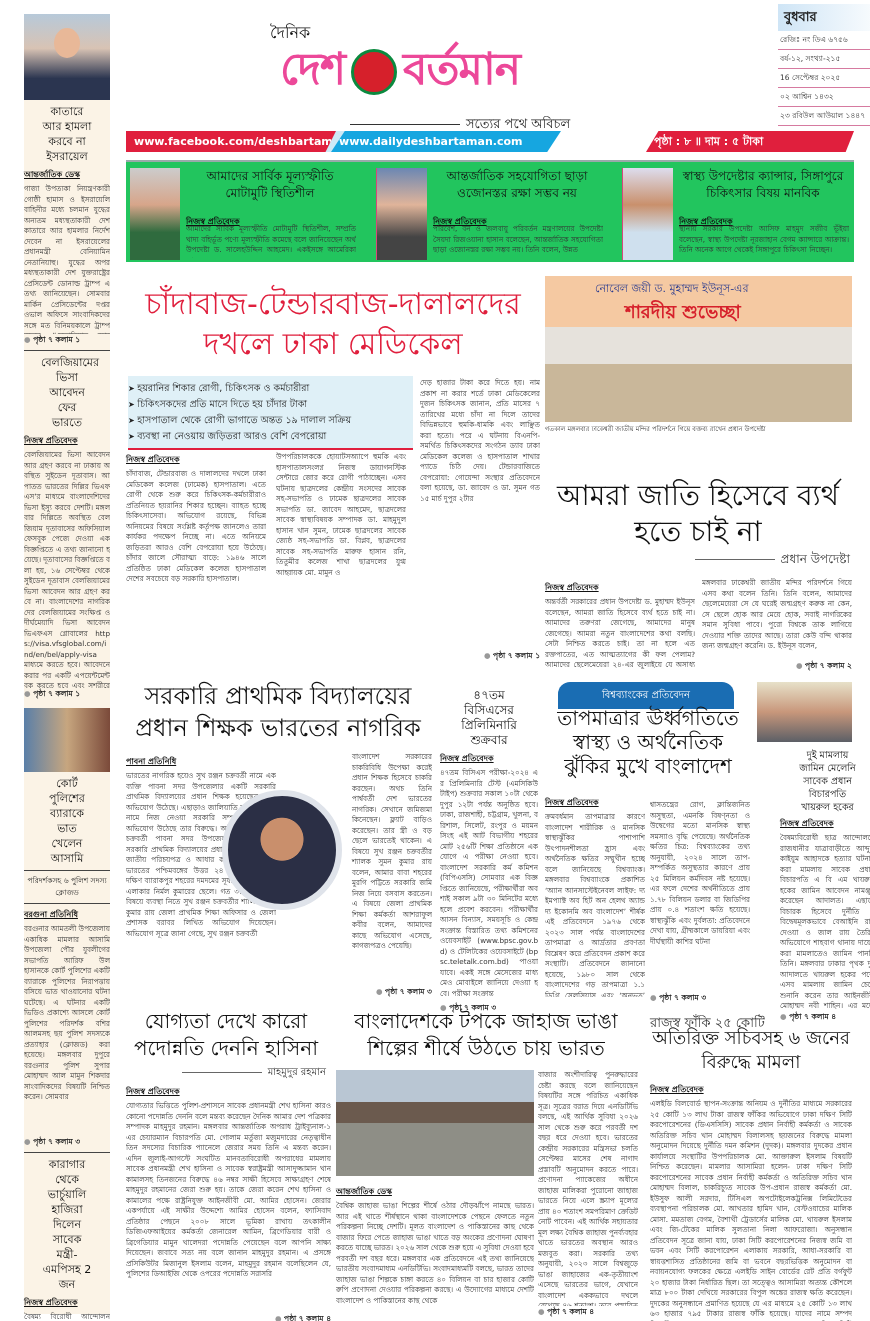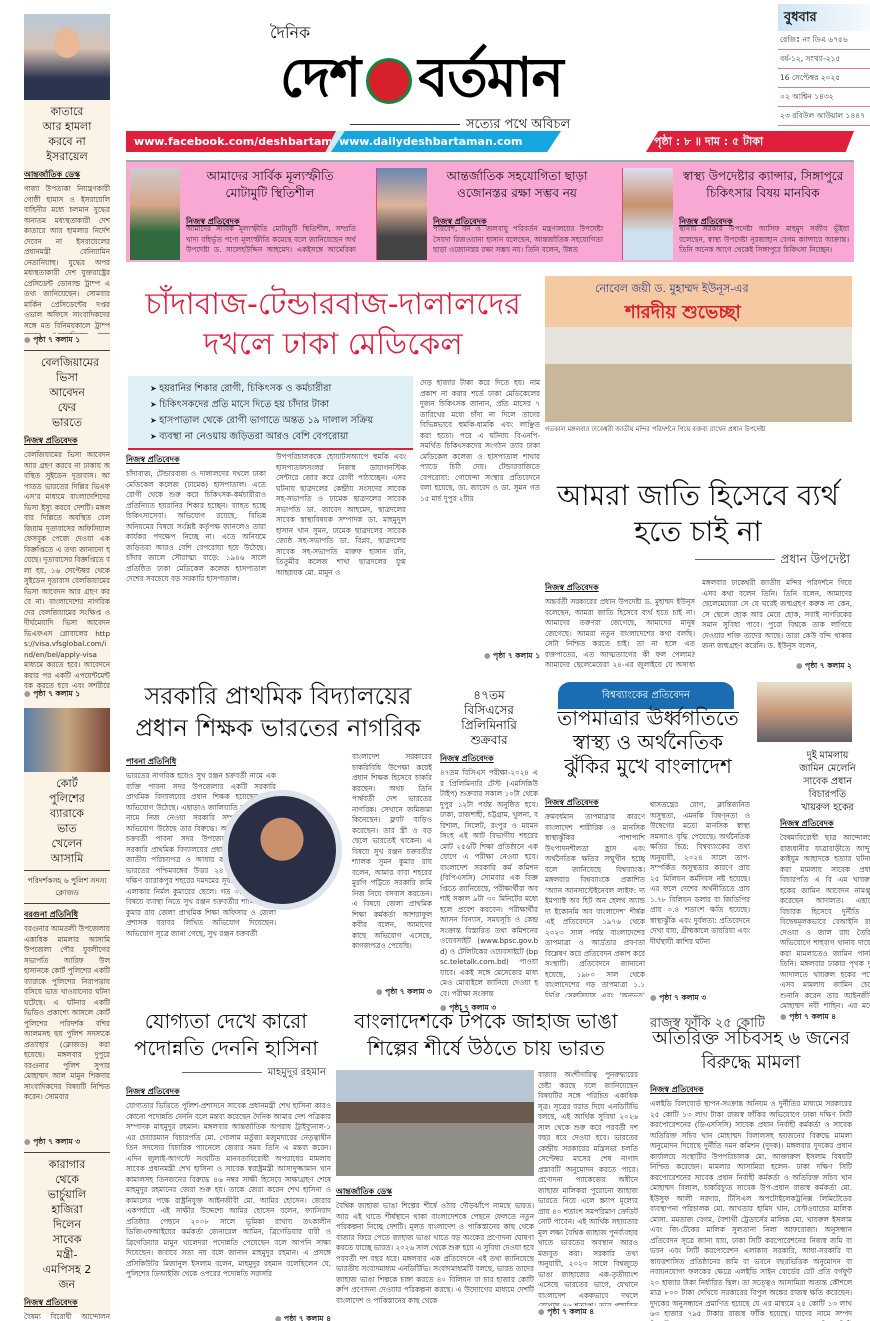--- a/index.html
+++ b/index.html
@@ -9,41 +9,41 @@
 .side .ph{width:86px;height:86px;background:linear-gradient(#b7c9d9,#d8c3b4 40%,#2b3550 75%);position:relative}
 .side .ph:after{content:"";position:absolute;left:30px;top:14px;width:26px;height:30px;border-radius:50%;background:#e8b898}
 .sh{font-size:11px;text-align:center;line-height:15px;color:#111;margin:4px 17px}
 .lbl{font-size:8px;font-weight:bold;text-decoration:underline;margin:3px 0 3px;color:#111}
 .body{font-size:7.2px;line-height:10.5px;text-align:justify;color:#333}
 .ref{font-size:7.5px;font-weight:bold;white-space:nowrap}
 .ref:before{content:"● ";color:#999}
 .rule{border-top:1.5px solid #444;margin:4px 0}
 .mast{left:260px;top:18px;width:370px;height:120px}
 .dainik{font-size:16px;position:absolute;left:10px;top:2px;color:#111}
-.name{font-size:54px;font-weight:bold;position:absolute;left:20px;top:18px;letter-spacing:-1px;color:#000000;white-space:nowrap}
+.name{font-size:44px;font-weight:bold;position:absolute;left:20px;top:18px;letter-spacing:-1px;color:#ec4899;white-space:nowrap}
 .name .logo{display:inline-block;width:46px;height:46px;border-radius:50%;background:#d6202b;border:3px solid #0b8a3f;vertical-align:middle;margin:0 6px}
 .tag{position:absolute;left:90px;top:96px;font-size:13px;color:#222;white-space:nowrap}
 .tag:before{content:"";display:inline-block;width:110px;border-top:1.5px solid #333;vertical-align:middle;margin-right:6px}
 .info{left:778px;top:4px;width:112px}
 .day{background:linear-gradient(90deg,#cfe5f6,#fff);font-size:13px;font-weight:bold;padding:3px 6px;color:#222}
 .info .row{font-size:7.5px;border-bottom:1px solid #d67aa0;padding:3px 2px;color:#333}
 .bar{left:126px;top:131px;width:728px;height:21px}
 .bar div{position:absolute;top:0;height:21px;font-size:11px;font-weight:bold;color:#fff;line-height:21px;padding-left:8px}
 .b1{left:0;width:210px;background:#e01f3d;clip-path:polygon(0 0,100% 0,95% 100%,0 100%)}
 .b2{left:205px;width:230px;background:#16a6e0;clip-path:polygon(6% 0,100% 0,94% 100%,0 100%)}
 .bsk{left:120px;width:260px;background:#cdeaf7;z-index:-1}
 .b3{left:520px;width:208px;background:#e01f3d;text-align:left;clip-path:polygon(6% 0,100% 0,96% 100%,0 100%)}
-.strip{left:126px;top:160px;width:728px;height:102px;background:#f9a8d4;border-top:2px solid #9aa}
+.strip{left:126px;top:160px;width:728px;height:102px;background:#22c55e;border-top:2px solid #9aa}
 .card{position:absolute;top:6px;height:92px}
 .card .p{position:absolute;left:0;top:0;width:50px;height:92px}
 .card .t{position:absolute;left:54px;top:0;font-size:12px;line-height:17px;text-align:center;width:172px;color:#111}
 .card .l{position:absolute;left:56px;top:44px}
 .card .b{position:absolute;left:56px;top:56px;width:170px}
 .lead{left:128px;top:284px;width:410px;font-size:30px;color:#e01f3d;text-align:center;line-height:40px;font-weight:normal}
-.bul{left:128px;top:376px;width:285px;background:#dff0f7;border-bottom:2px solid #e01f3d;padding:4px 22px;font-size:9.5px;line-height:15px}
+.bul{left:128px;top:376px;width:285px;background:#dff0f7;border-bottom:2px solid #e01f3d;padding:4px 0;font-size:9.5px;line-height:15px}
 .bul div:before{content:"➤ ";font-size:8px}
 .col{position:absolute}
 .photo1{left:545px;top:276px;width:307px;height:146px;background:linear-gradient(#f5c9a2 0 35%,#e6e2dc 35% 60%,#c9b79a 60%)}
 .photo1 .bn{position:absolute;left:50px;top:4px;font-size:11px;color:#2a3b8f}
 .photo1 .bn2{position:absolute;left:80px;top:22px;font-size:18px;color:#d6202b;font-weight:bold}
 .cap{font-size:6.5px;color:#333}
 .h2{font-size:28px;text-align:center;line-height:36px;color:#111}
 .by{font-size:12px;text-align:right;color:#333}
 .by:before{content:"";display:inline-block;width:80px;border-top:1px solid #666;vertical-align:middle;margin-right:6px}
 .pill{background:#1a6db3;color:#fff;font-size:10px;text-align:center;border-radius:12px 12px 0 0;padding:5px 0}

